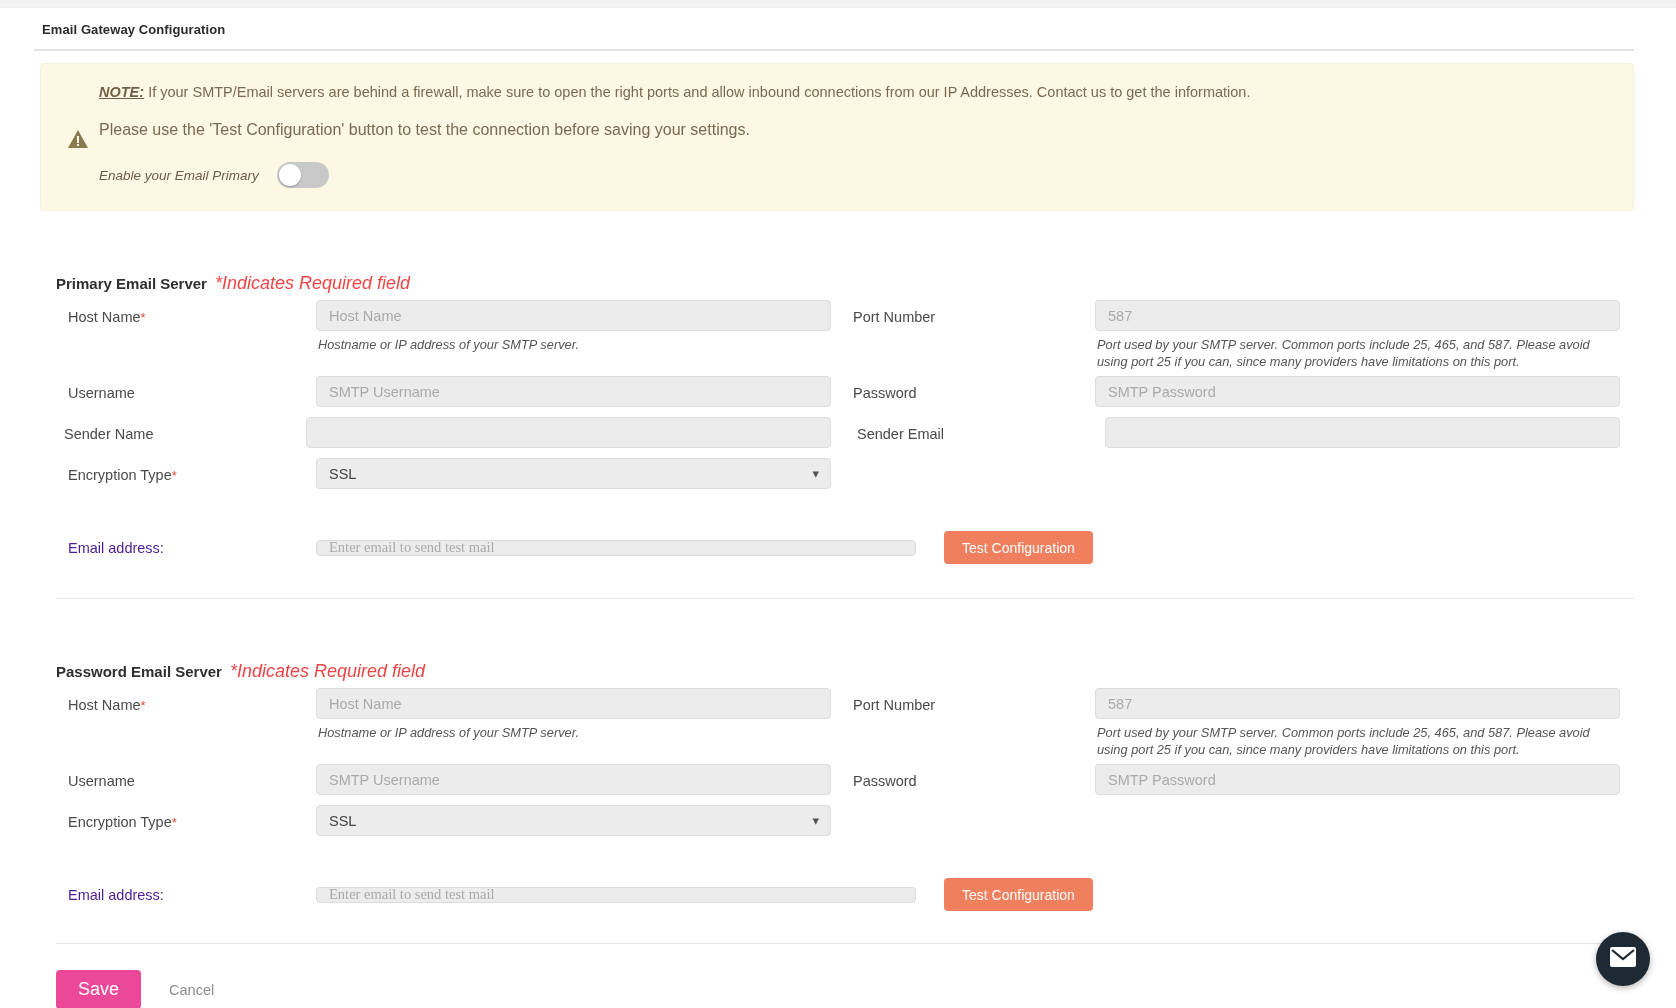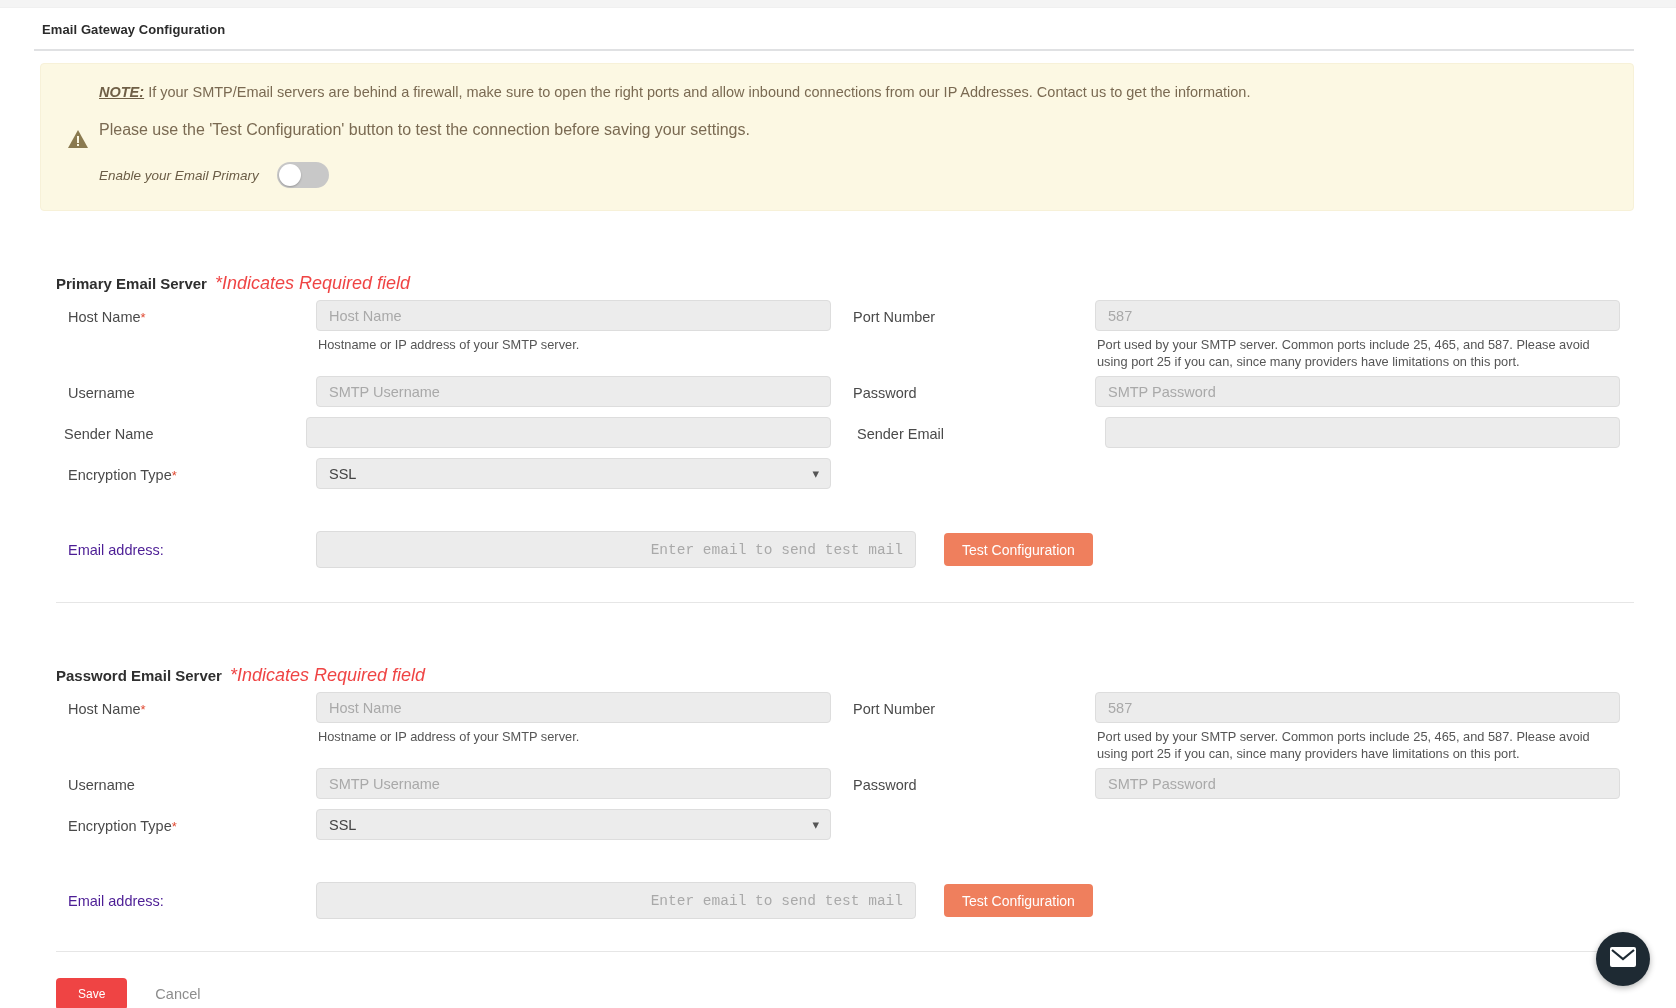--- a/index.html
+++ b/index.html
@@ -164,20 +164,21 @@
   .sel-arrow {
     position: absolute;
     right: 12px; top: 9px;
     pointer-events: none;
     color: #555;
     font-size: 13px;
     line-height: 13px;
   }
   .hint {
     font-size: 12.8px;
+    font-style: italic;
     color: #555;
     line-height: 17px;
     padding: 5px 2px 0 2px;
   }
   .spacer-6 { height: 6px; }
   .spacer-10 { height: 10px; }
 
   
   .test-row {
     display: flex;
@@ -188,30 +189,29 @@
   .test-label {
     width: 260px;
     flex: 0 0 260px;
     font-size: 14.5px;
     color: #4c1d95;
     padding-left: 12px;
   }
   .test-input {
     width: 600px;
     flex: 0 0 600px;
-    height: 37px;
+    height: 16px;
     background: #ececec;
     border: 1px solid #dcdcdc;
     border-radius: 4px;
     font-size: 14.5px;
     color: #444;
     padding: 0 12px;
-    font-family: Liberation Mono, monospace;
+    font-family: Liberation Serif, serif;
     outline: none;
-    text-align: right;
   }
   .test-input::placeholder { color: #a9a9a9; }
   .btn-test {
     margin-left: 28px;
     background: #ef7f5d;
     color: #ffffff;
     border: none;
     border-radius: 4px;
     font-size: 14px;
     height: 33px;
@@ -227,25 +227,25 @@
   }
   .sep.bottom { margin-top: 32px; }
 
   
   .footer {
     display: flex;
     align-items: center;
     padding: 26px 0 0 56px;
   }
   .btn-save {
-    background: #ef4444;
+    background: #ec4899;
     color: #fff;
     border: none;
     border-radius: 4px;
-    font-size: 12px;
+    font-size: 18px;
     padding: 9px 22px;
     cursor: pointer;
     font-family: "Liberation Sans", sans-serif;
   }
   .btn-cancel {
     background: none;
     border: none;
     color: #8d8d8d;
     font-size: 14.5px;
     margin-left: 22px;

